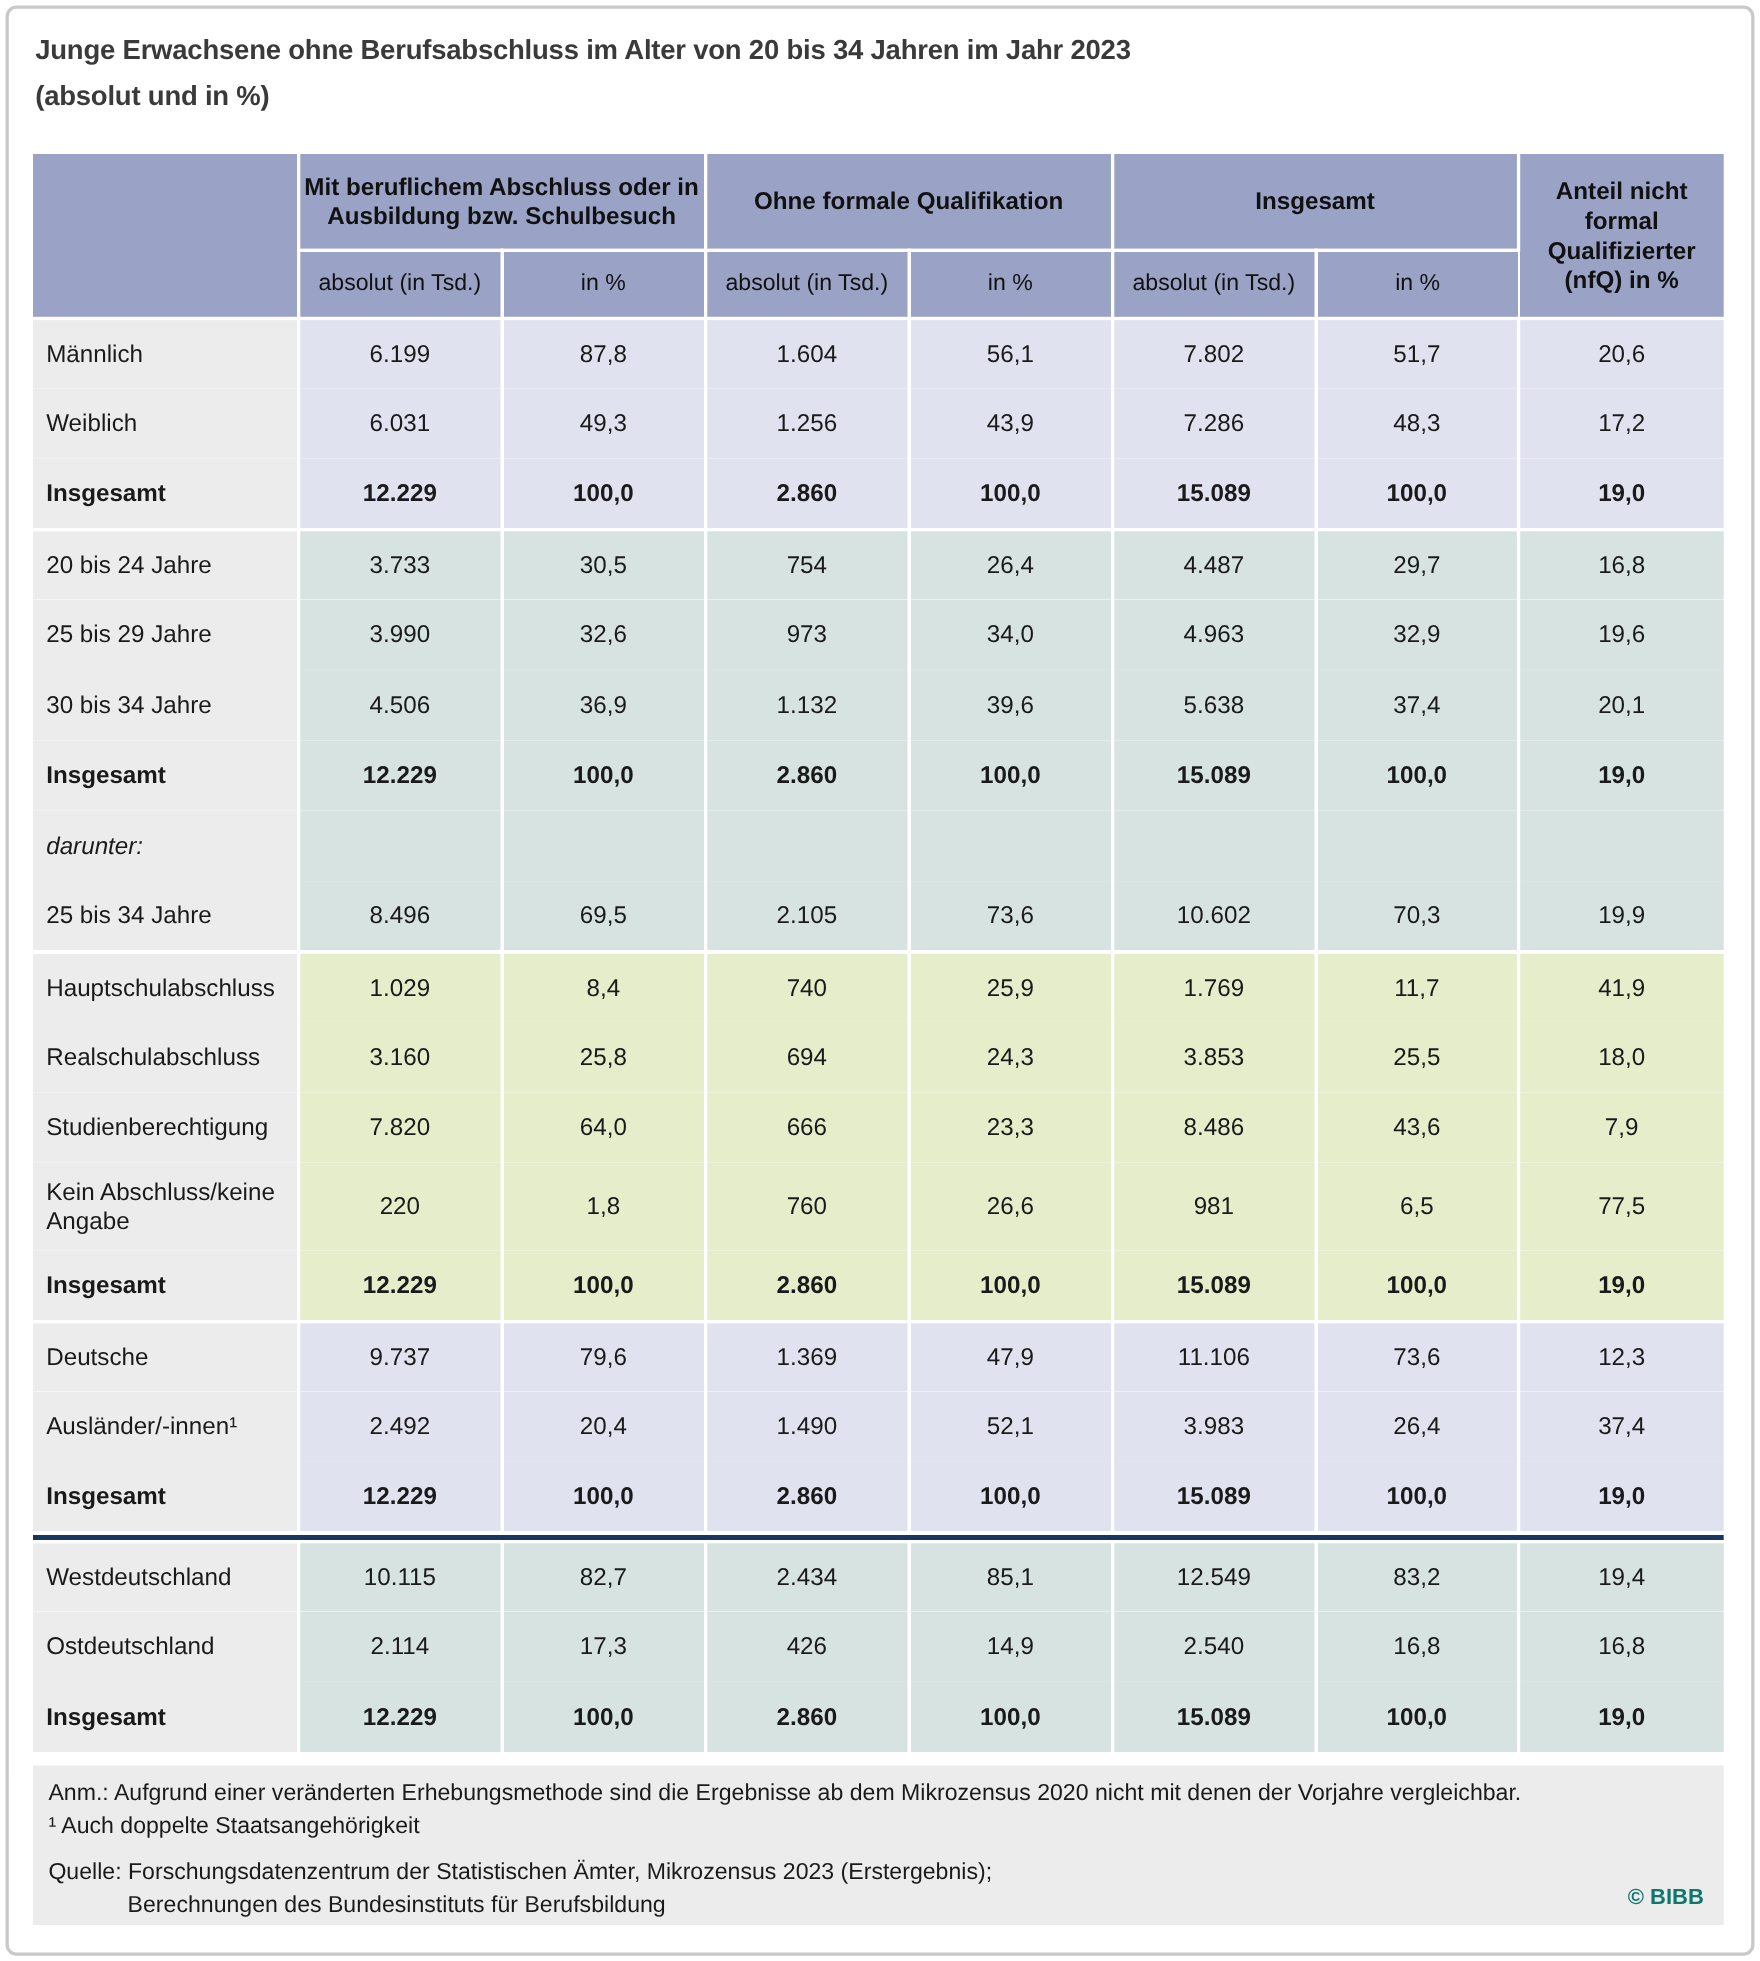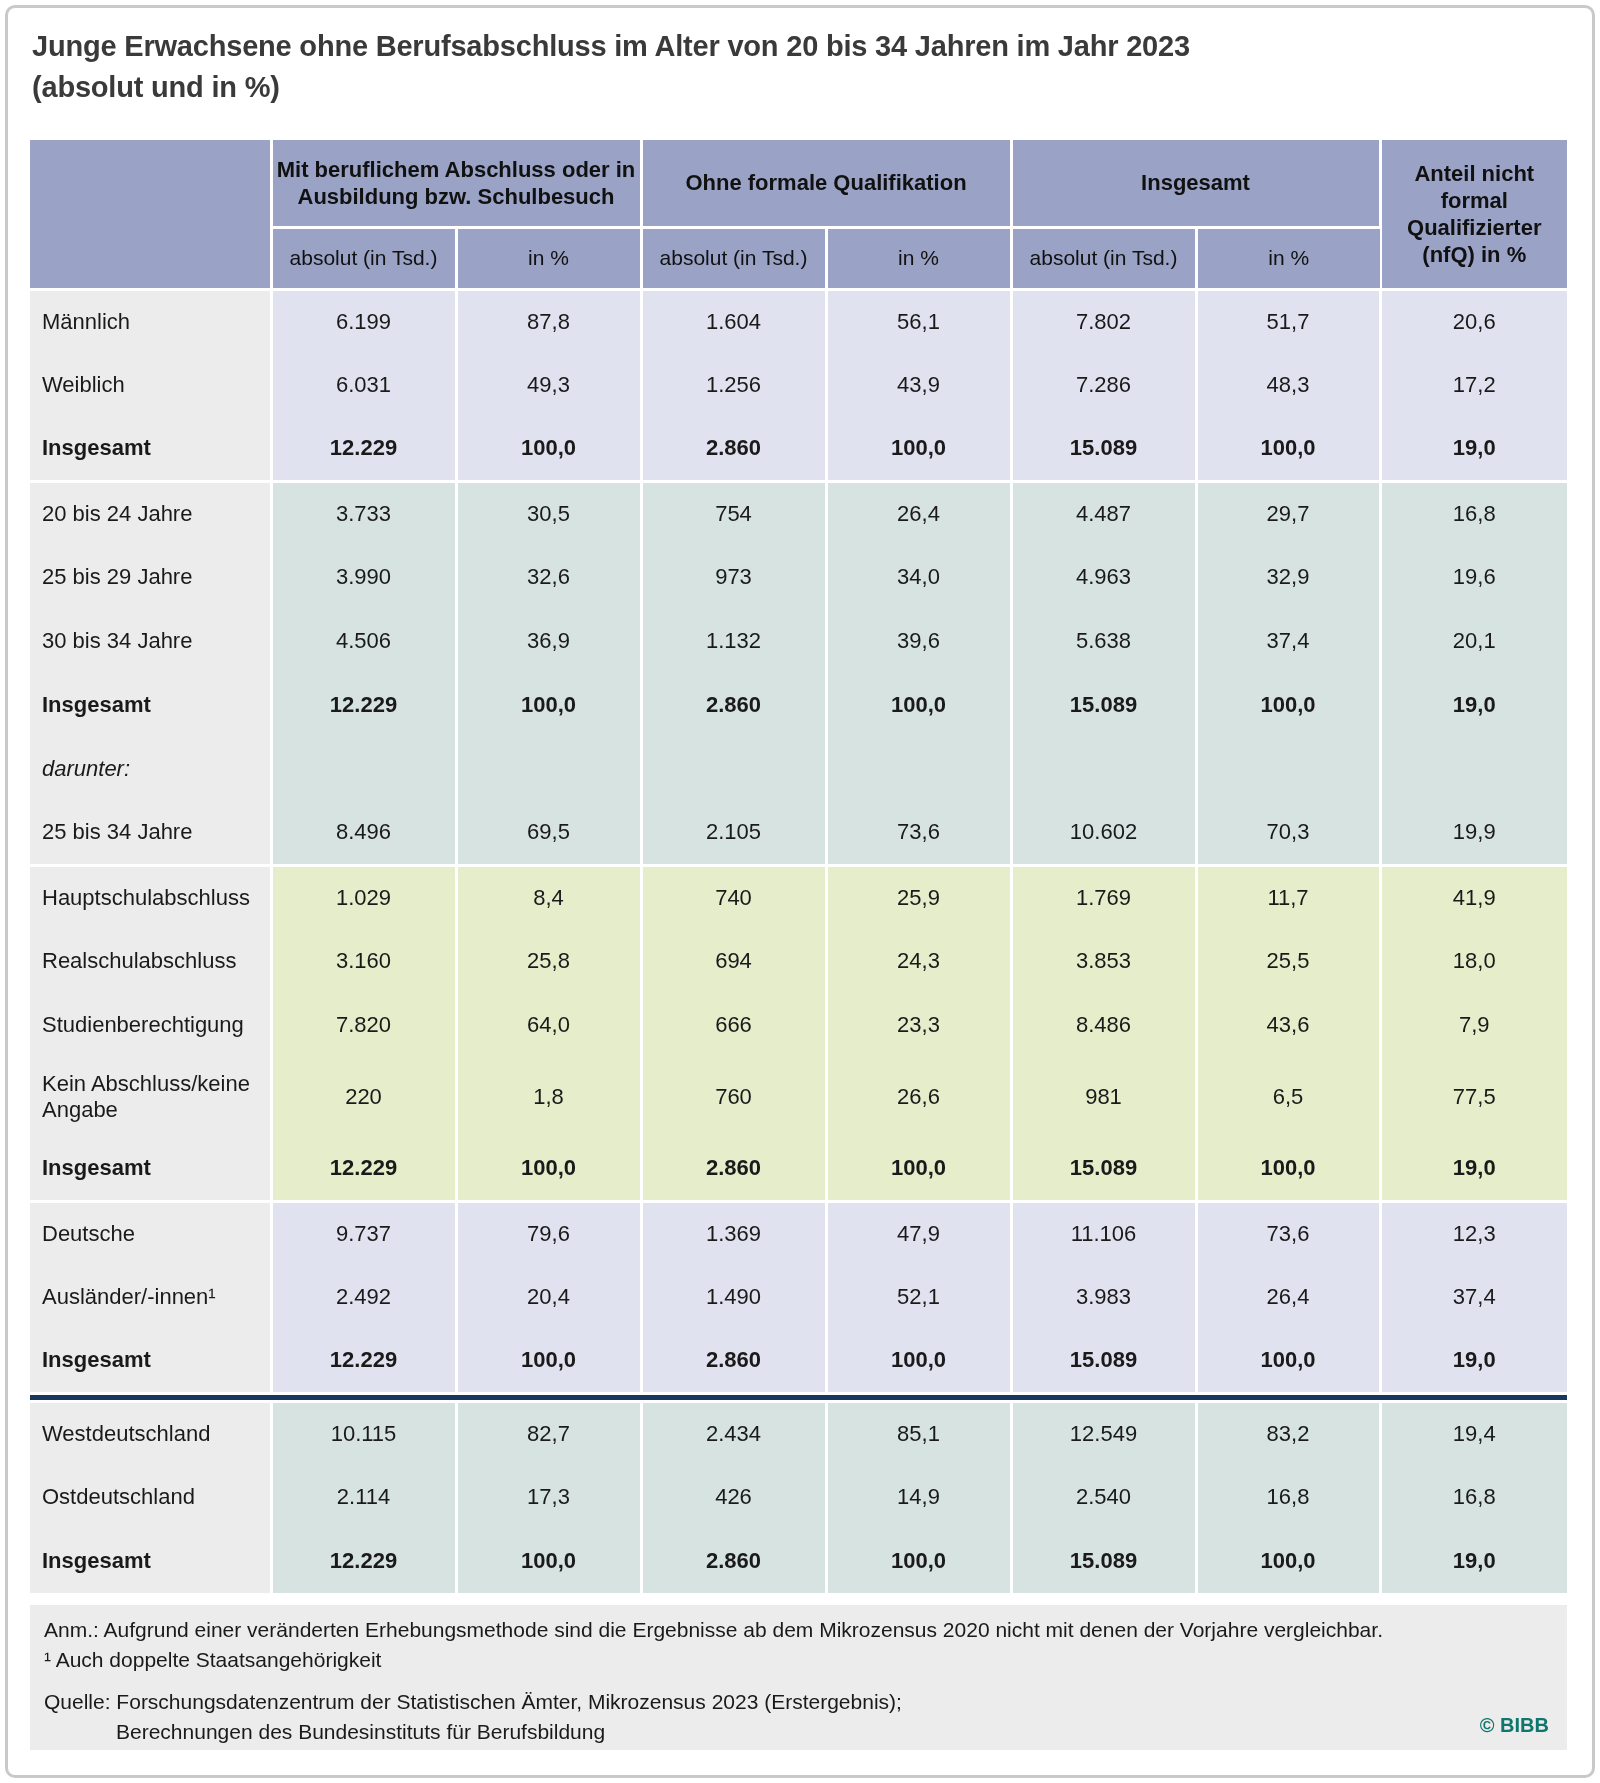--- a/index.html
+++ b/index.html
@@ -3,21 +3,21 @@
 <meta charset="utf-8">
 <style>
   :root{
     --header-bg:#9aa3c6; --lavender:#e0e2ef; --teal:#d7e3e0; --green:#e6edcb;
     --labelbg:#ececec; --footerbg:#ececec; --navy:#17375e; --frame:#c9c9c9; --text:#1a1a1a;
   }
   *{box-sizing:border-box; margin:0; padding:0;}
   body{background:#fff; font-family:"Liberation Sans","DejaVu Sans",sans-serif; color:var(--text);}
   .page{position:relative; width:1600px; height:1783px; background:#ffffff; overflow:hidden;}
   .frame{position:absolute; inset:5px; border:3px solid var(--frame); border-radius:10px; pointer-events:none; z-index:5;}
-  .title{position:absolute; left:32px; top:26px; width:1520px; font-size:29px; font-weight:bold;
+  .title{position:absolute; left:32px; top:26px; width:1520px; font-size:25px; font-weight:bold;
          color:#3a3a3a; line-height:41px; letter-spacing:-0.2px;}
   .tablewrap{position:absolute; left:30px; top:140px; width:1537px;}
   table{border-collapse:collapse; table-layout:fixed; width:1537px;}
   th,td{border-right:3px solid #fff; vertical-align:middle; font-weight:normal; overflow:hidden;}
   th:last-child, td:last-child{border-right:none;}
   thead th{background:var(--header-bg); color:#111; text-align:center;}
   th.group{font-weight:bold; font-size:22px; height:87px; line-height:27px; padding:0 4px;}
   th.corner{height:87px;}
   th.lastcol{font-weight:bold; font-size:22px; line-height:27px; padding:0 4px;}
   th.sub{font-size:21px; height:62px; border-top:3px solid #fff; padding:0 4px;}

